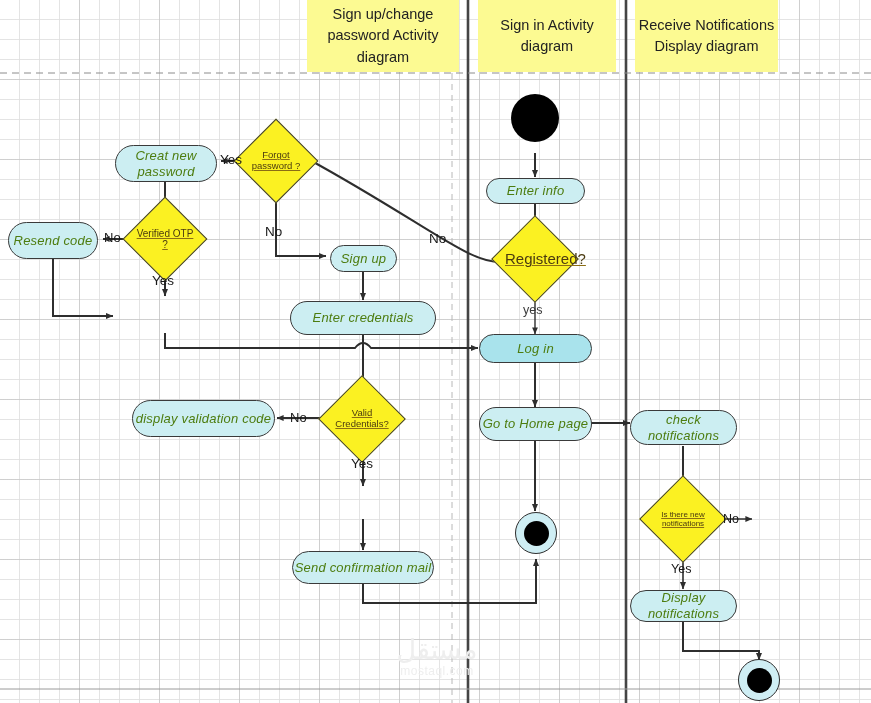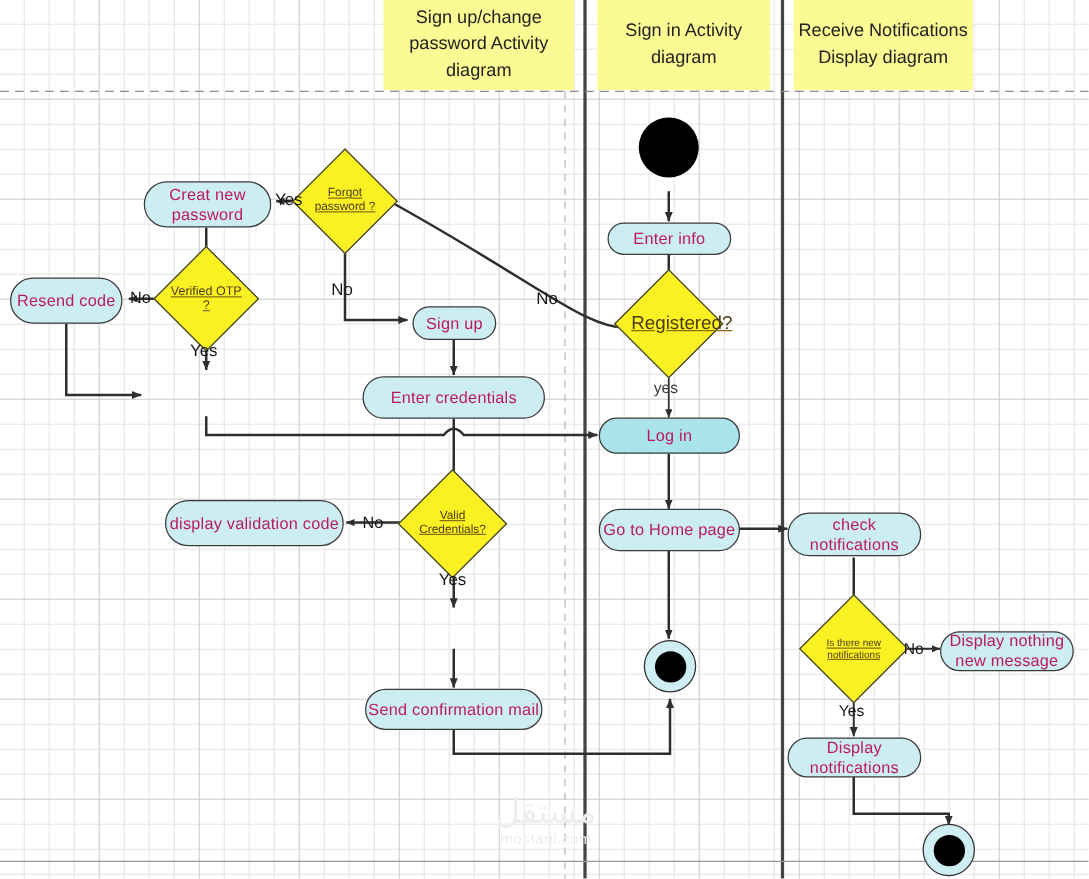--- a/index.html
+++ b/index.html
@@ -54,21 +54,22 @@
     color: #1b2a3a;
     font-family: "Liberation Sans", sans-serif;
   }
   .action {
     background: #cceef2;
     border: 1.6px solid #3a3a3a;
     border-radius: 999px;
     font-size: 13px;
     line-height: 1.2;
     letter-spacing: 0.2px;
-    color: #be185d;
+    color: #4d7c0f;
+    font-style: italic;
   }
   .action.strong {
     background: #a9e3ec;
   }
   .decision-wrap {
     position: absolute;
     display: flex;
     align-items: center;
     justify-content: center;
   }
@@ -262,21 +263,20 @@
     <div class="inner" style="width:25px; height:25px;"></div>
   </div>
 
   <div class="node action" style="left:630px; top:410px; width:107px; height:35px;">check notifications</div>
 
   <div class="decision-wrap" style="left:652px; top:488px; width:62px; height:62px;">
     <div class="decision-shape"></div>
     <div class="decision-label" style="font-size:8px; line-height:1.15; width:63px;">Is there new notifications</div>
   </div>
 
-  <div class="node action" style="left:752px; top:505px; width:107px; height:32px;">Display nothing new message</div>
 
   <div class="node action" style="left:630px; top:590px; width:107px; height:32px;">Display notifications</div>
 
   <div class="end-node" style="left:738px; top:659px; width:42px; height:42px;">
     <div class="inner" style="width:25px; height:25px;"></div>
   </div>
 
   <div class="edge-label" style="left:220px; top:152px;">Yes</div>
   <div class="edge-label" style="left:265px; top:224px;">No</div>
   <div class="edge-label" style="left:104px; top:230px; font-size:13px;">No</div>

